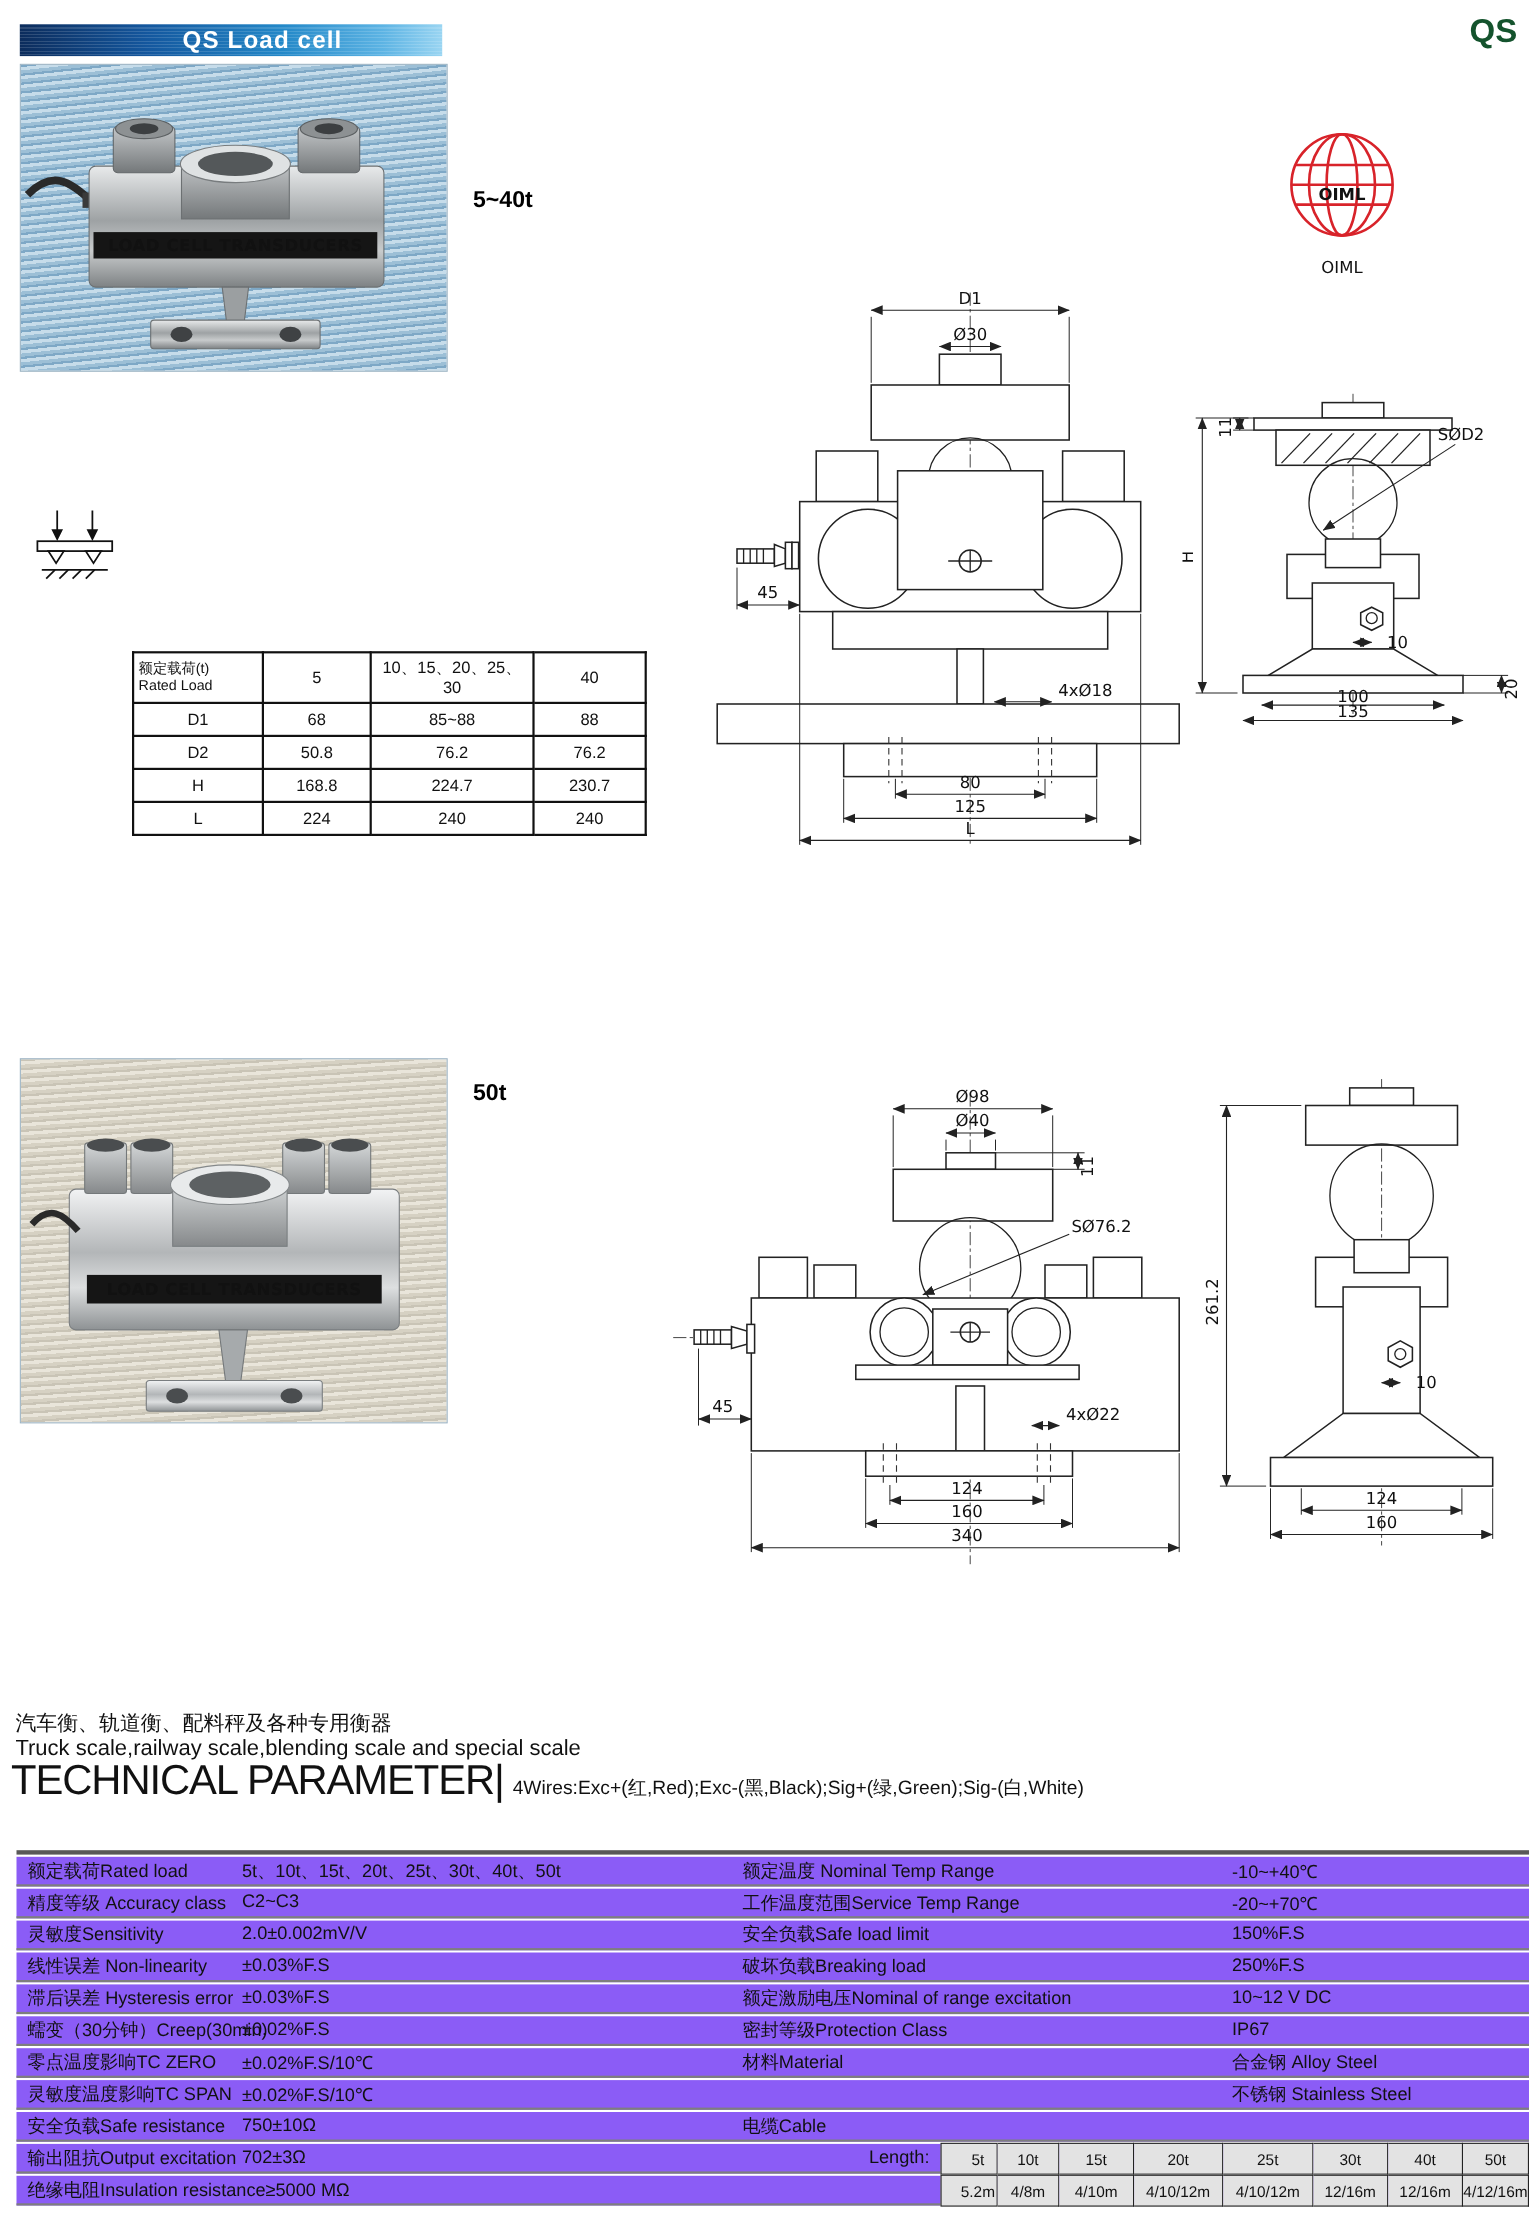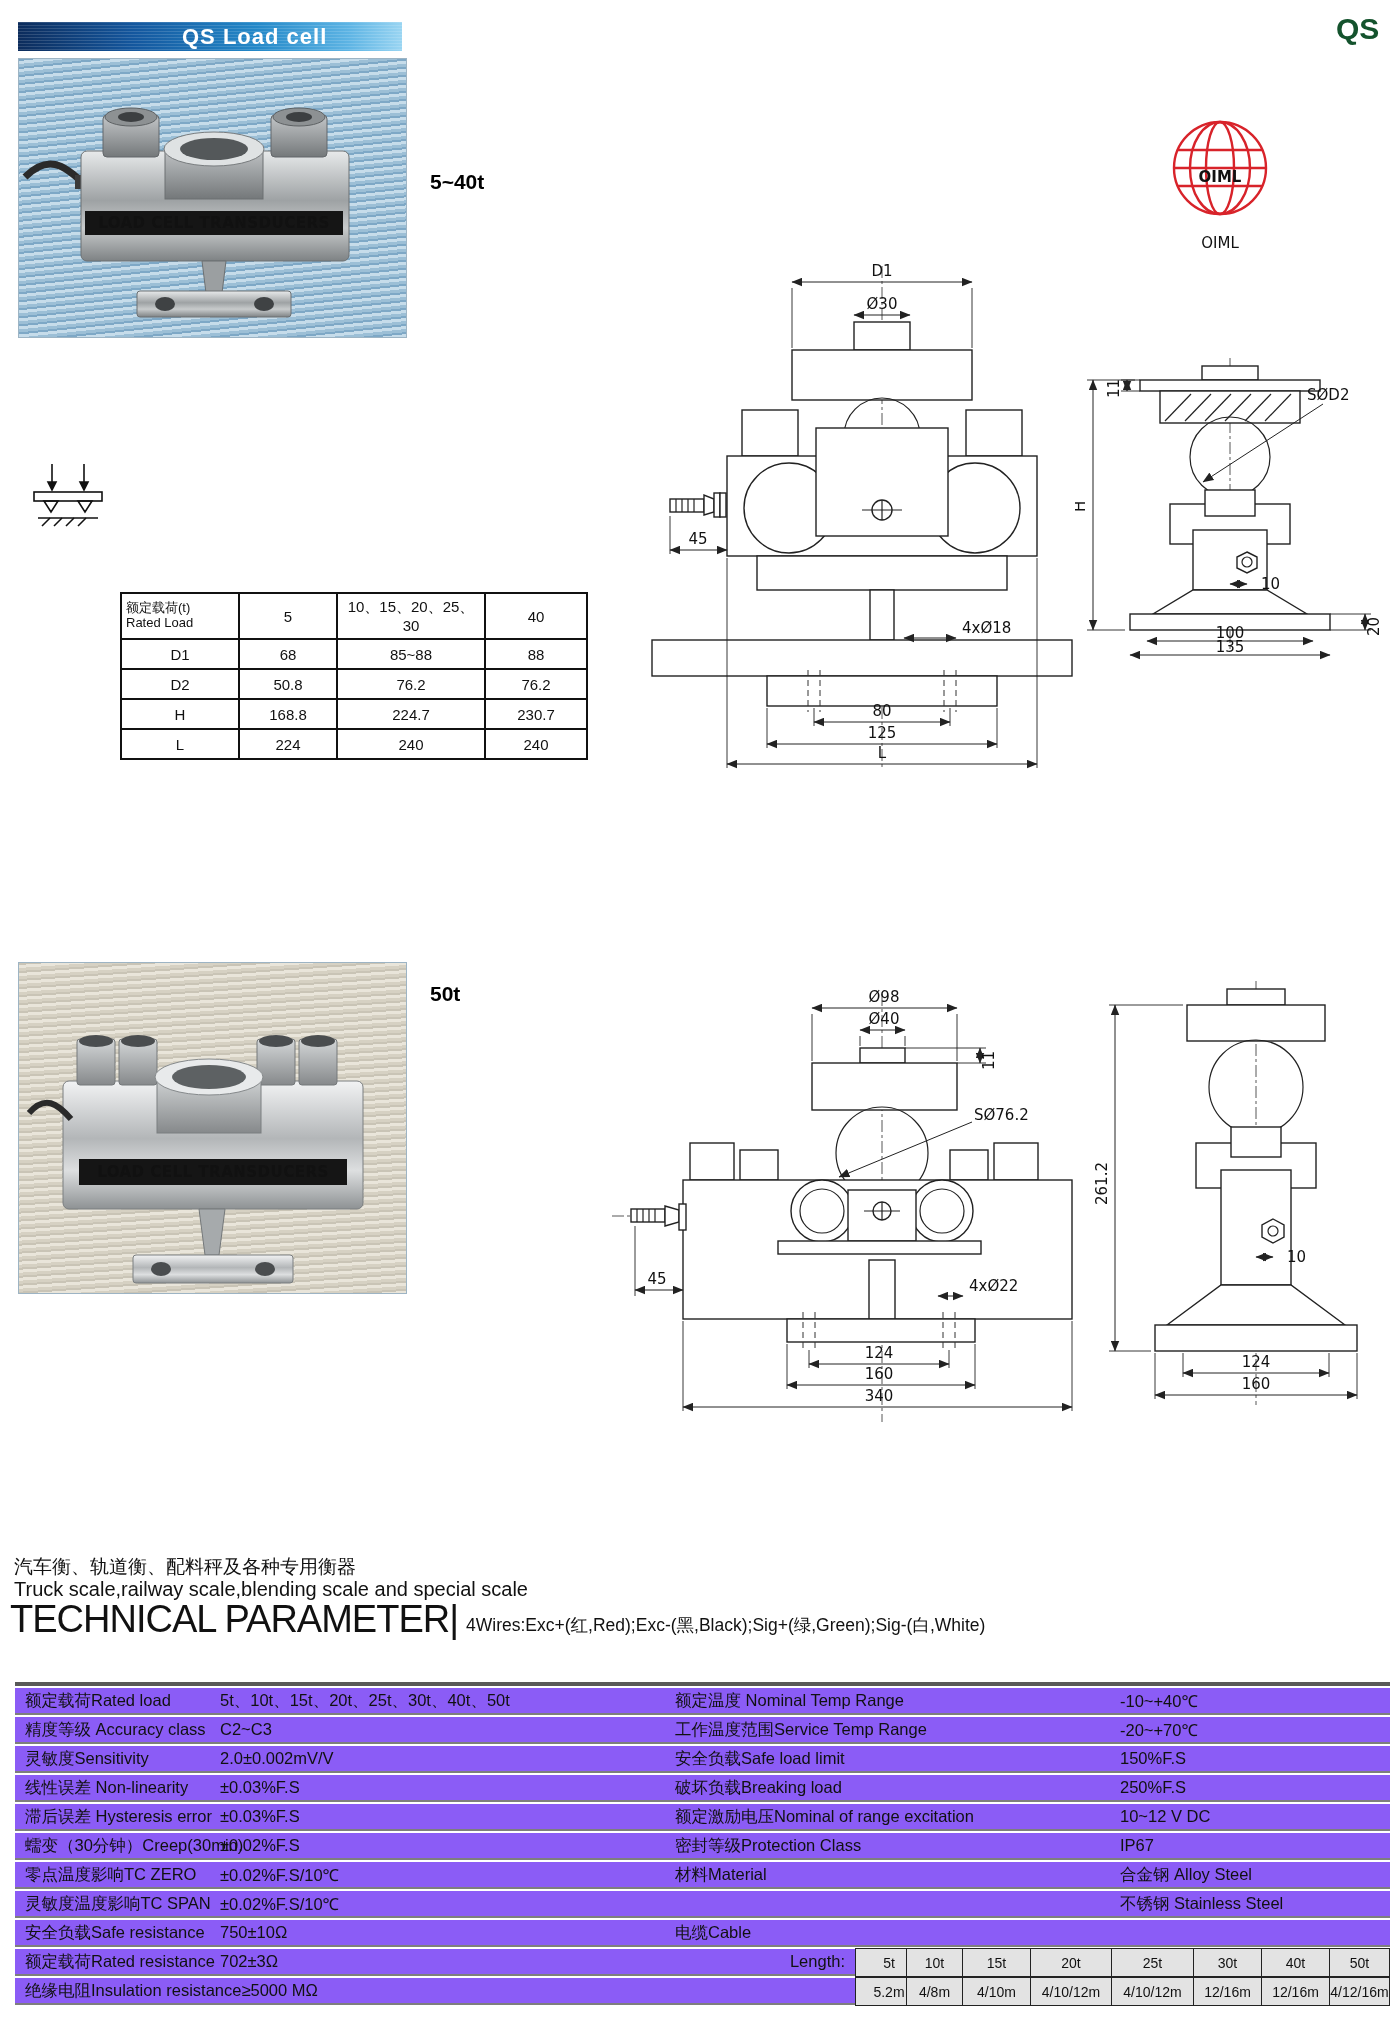--- a/index.html
+++ b/index.html
@@ -3,21 +3,21 @@
 <meta charset="utf-8">
 <style>
   html,body{margin:0;padding:0;background:#888;}
   .page{position:relative;width:1400px;height:2020px;background:#fff;margin:0 auto;
         font-family:"Liberation Sans",sans-serif;color:#111;overflow:hidden;}
   .abs{position:absolute;}
   
   .banner{left:18px;top:22px;width:384px;height:29px;display:flex;align-items:center;
     background-image:repeating-linear-gradient(180deg,rgba(255,255,255,.14) 0 1px,rgba(0,0,0,0) 1px 3px),
       linear-gradient(90deg,#0c2c5c,#14579e 30%,#2388c8 62%,#5db4e4 86%,#9ad5f2);}
-  .banner span{color:#fff;font-weight:bold;font-size:22px;letter-spacing:1px;padding-left:148px;white-space:nowrap;margin-left:16px;}
+  .banner span{color:#fff;font-weight:bold;font-size:22px;letter-spacing:1px;padding-left:148px;white-space:nowrap;}
   .corner-qs{left:1336px;top:12px;font-size:30px;font-weight:bold;color:#14532d;}
   .cap-label{font-size:21px;font-weight:bold;color:#000;}
   
   .photo{border:1px solid #9db4c4;overflow:hidden;}
   .photo1{left:18px;top:58px;width:387px;height:278px;
     background:repeating-linear-gradient(174deg,#7ea8c6 0 2px,#c6dcea 2px 5px,#9cbfd6 5px 8px);}
   .photo2{left:18px;top:962px;width:387px;height:330px;
     background:repeating-linear-gradient(176deg,#c9c4b6 0 2px,#e9e5da 2px 5px,#d6d1c3 5px 8px);}
   
   svg text{font-family:"DejaVu Sans",sans-serif;font-size:15px;fill:#111;stroke:none;}
@@ -502,21 +502,21 @@
       <div class="c-rl"></div>
       <div class="c-rv">不锈钢 Stainless Steel</div>
     </div>
     <div class="trow">
       <div class="c-ll">安全负载Safe resistance</div>
       <div class="c-lv">750±10Ω</div>
       <div class="c-rl">电缆Cable</div>
       <div class="c-rv"></div>
     </div>
     <div class="trow">
-      <div class="c-ll">额定载荷Rated resistance</div>
+      <div class="c-ll">输出阻抗Output excitation</div>
       <div class="c-lv">702±3Ω</div>
       <div class="c-len">Length:</div>
       <div class="cgrid">
         <div class="cg g0">5t</div>
         <div class="cg g1">10t</div>
         <div class="cg g2">15t</div>
         <div class="cg g3">20t</div>
         <div class="cg g4">25t</div>
         <div class="cg g5">30t</div>
         <div class="cg g6">40t</div>

